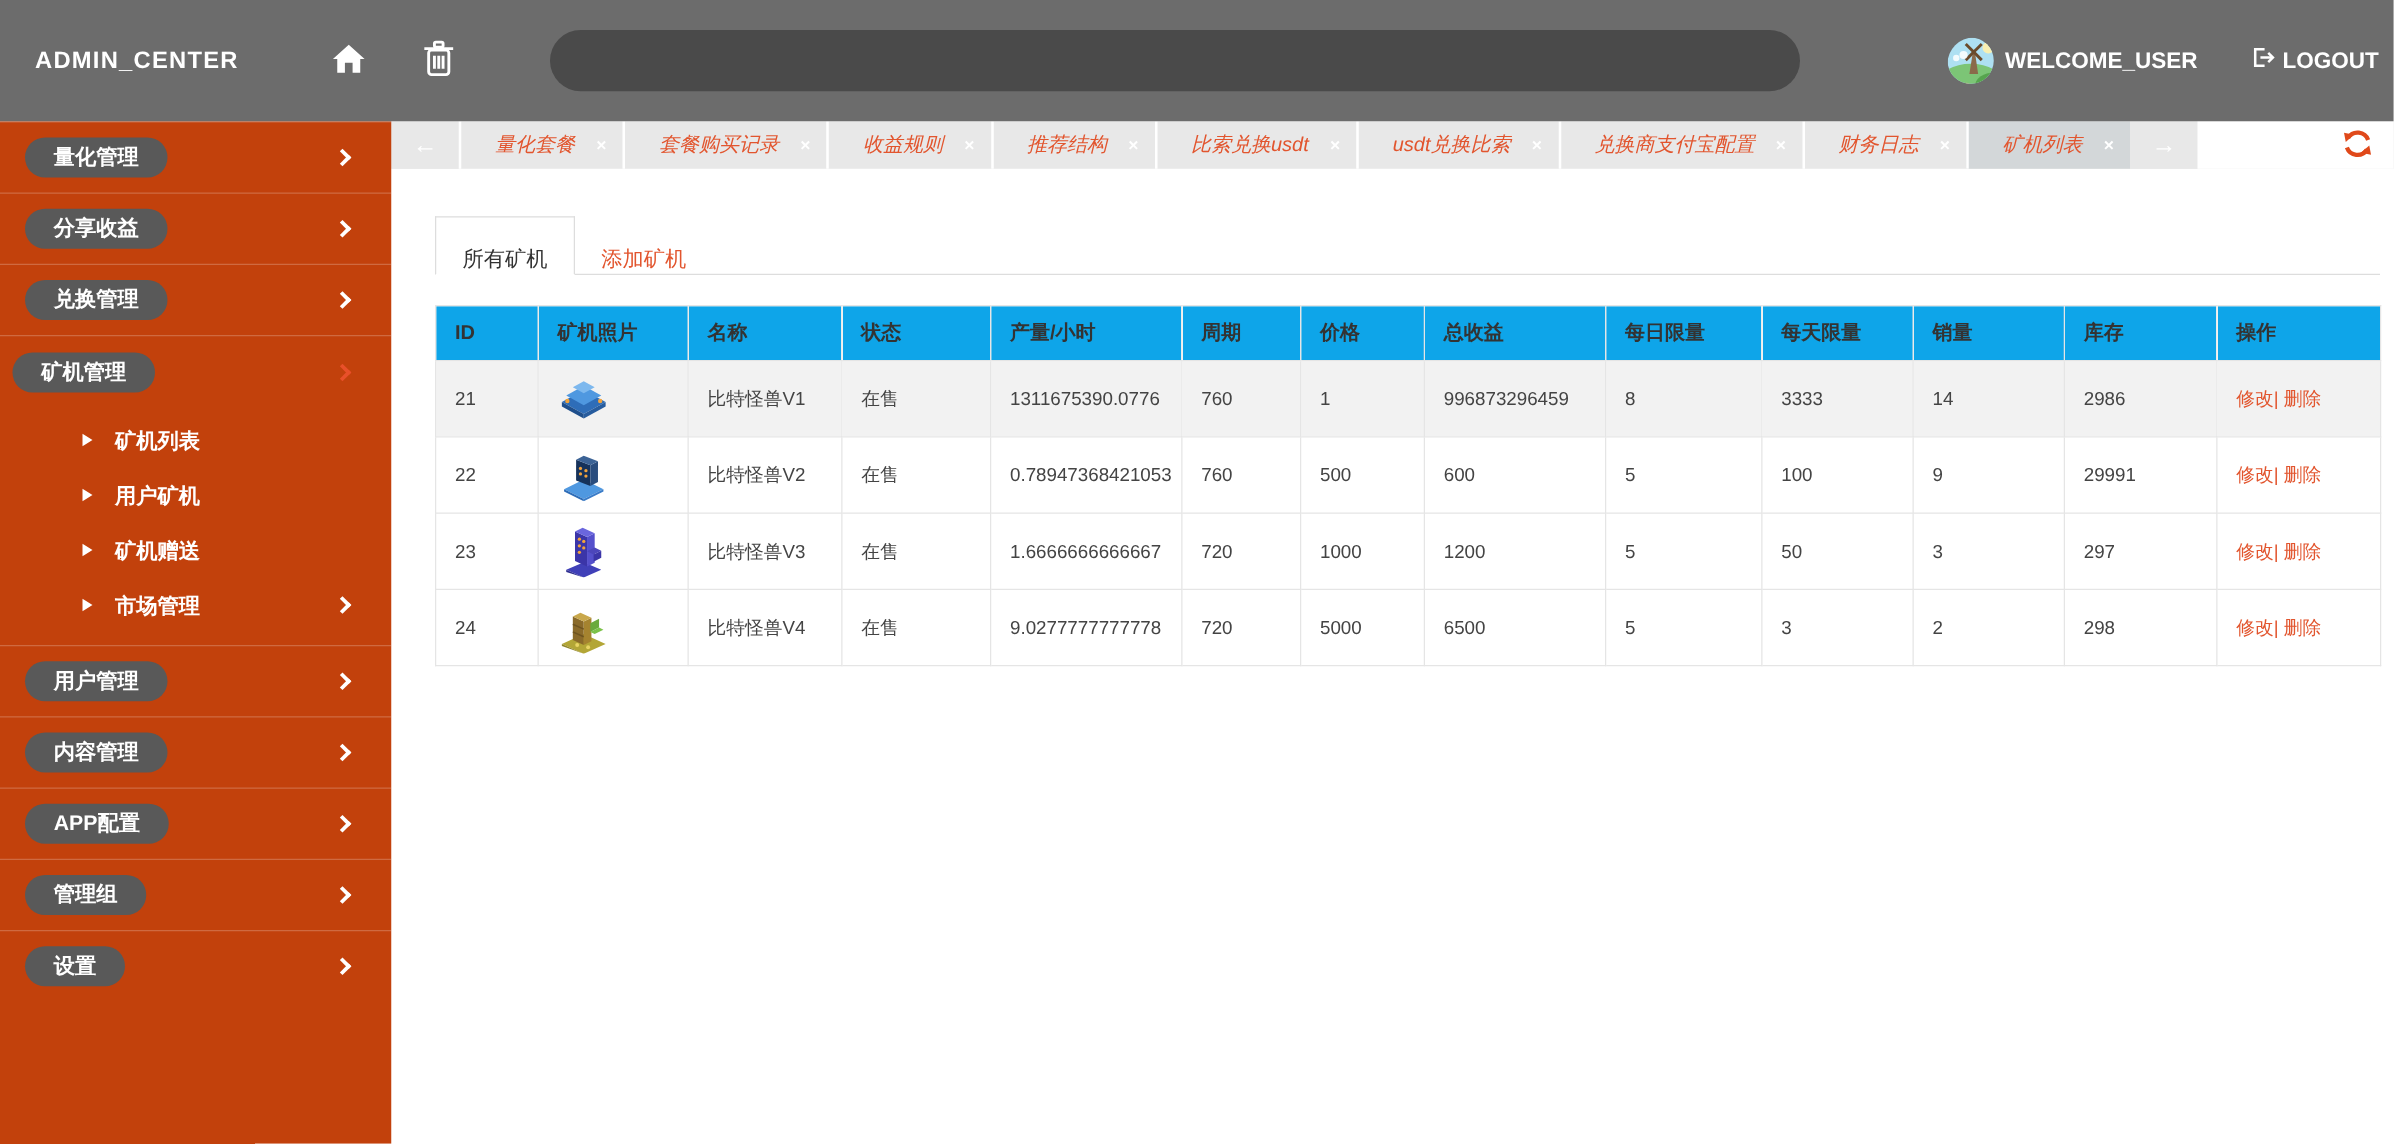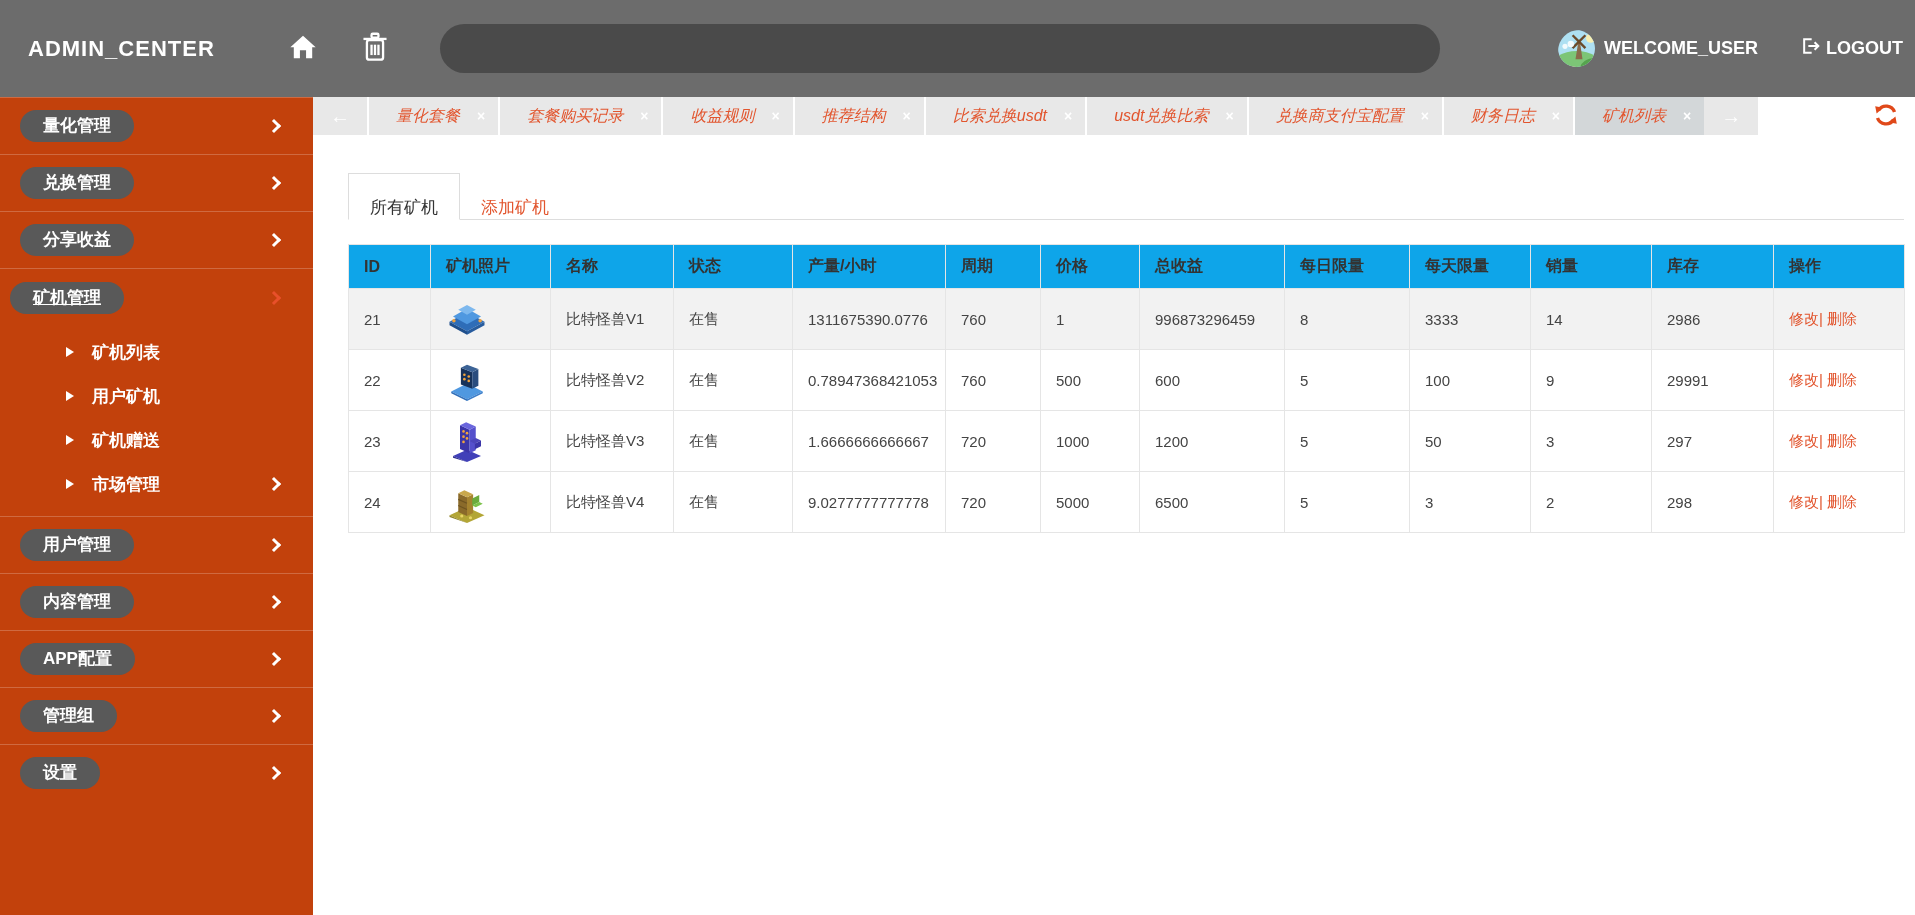--- a/index.html
+++ b/index.html
@@ -8,21 +8,21 @@
     font-family: "Liberation Sans", "DejaVu Sans", sans-serif;
     background:#ffffff; overflow:hidden; position:relative;
   }
 
   
   .topbar{
     position:absolute; top:0; left:0; width:1915px; height:97px;
     background:#6c6c6c; display:flex; align-items:center; z-index:5;
   }
   .brand{
-    margin-left:28px; color:#ffffff; font-size:22px; font-weight:bold;
+    margin-left:28px; color:#ffffff; font-size:19px; font-weight:bold;
     letter-spacing:1px; white-space:nowrap;
   }
   .top-icon-btn{ background:none; border:none; cursor:pointer; display:flex; align-items:center; justify-content:center; }
   .home-btn{ margin-left:72px; }
   .trash-btn{ margin-left:42px; }
   .search-input{
     position:absolute; left:440px; top:24px; width:1000px; height:49px;
     background:#4a4a4a; border:none; border-radius:25px; outline:none;
     color:#ffffff; font-size:16px; padding:0 24px;
   }
@@ -46,21 +46,21 @@
     position:relative; height:57px; display:flex; align-items:center;
     border-top:1px solid rgba(255,255,255,0.22); cursor:pointer;
   }
   .side-group{ border-top:1px solid rgba(255,255,255,0.22); }
   .side-group .side-item{ border-top:none; }
   .side-pill{
     margin-left:20px; background:#595959; color:#ffffff; border-radius:17px;
     height:32px; line-height:32px; padding:0 23px; font-size:17px; font-weight:bold;
     white-space:nowrap;
   }
-  .side-item.active .side-pill{ margin-left:10px;text-decoration:underline; }
+  .side-item.active .side-pill{ margin-left:10px; }
   .chev{
     position:absolute; right:34px; top:50%; width:10px; height:10px;
     border-top:3px solid #ffffff; border-right:3px solid #ffffff;
     transform:translateY(-50%) rotate(45deg);
   }
   .chev.orange{ border-color:#e8502a; }
   .submenu{ padding:4px 0 10px 0; }
   .subitem{
     position:relative; height:44px; display:flex; align-items:center; cursor:pointer;
     color:#ffffff; font-size:17px; font-weight:bold;
@@ -181,26 +181,26 @@
 </div>
 
 <div class="sidebar">
 
   <div class="side-item">
     <span class="side-pill">量化管理</span>
     <span class="chev"></span>
   </div>
 
   <div class="side-item">
+    <span class="side-pill">分享收益</span>
+    <span class="chev"></span>
+  </div>
+
+  <div class="side-item">
     <span class="side-pill">兑换管理</span>
-    <span class="chev"></span>
-  </div>
-
-  <div class="side-item">
-    <span class="side-pill">分享收益</span>
     <span class="chev"></span>
   </div>
 
 
   <div class="side-group">
     <div class="side-item active">
       <span class="side-pill">矿机管理</span>
       <span class="chev orange"></span>
     </div>
     <div class="submenu">

